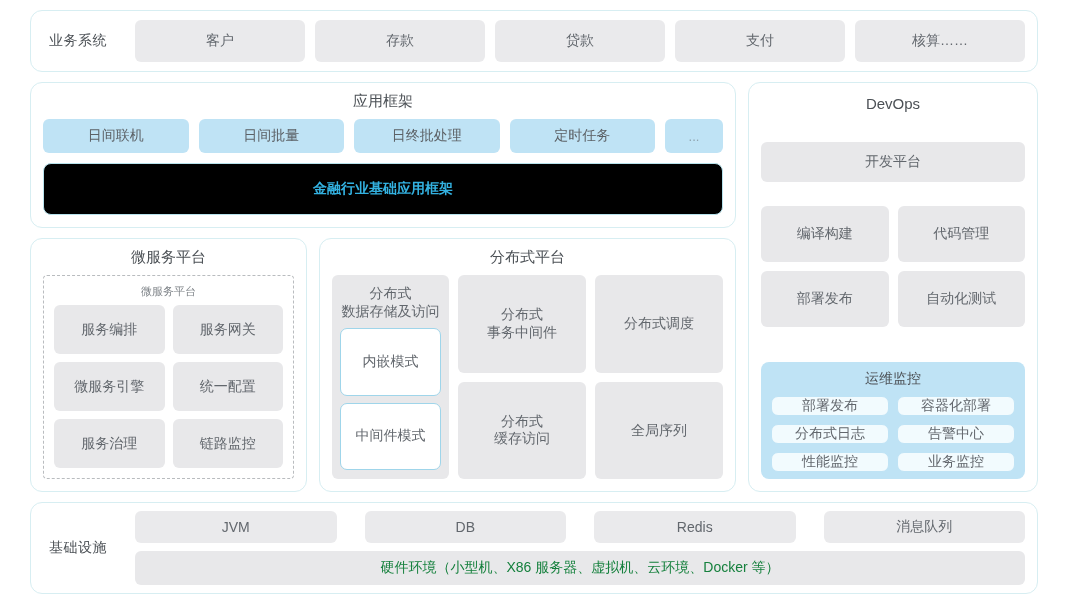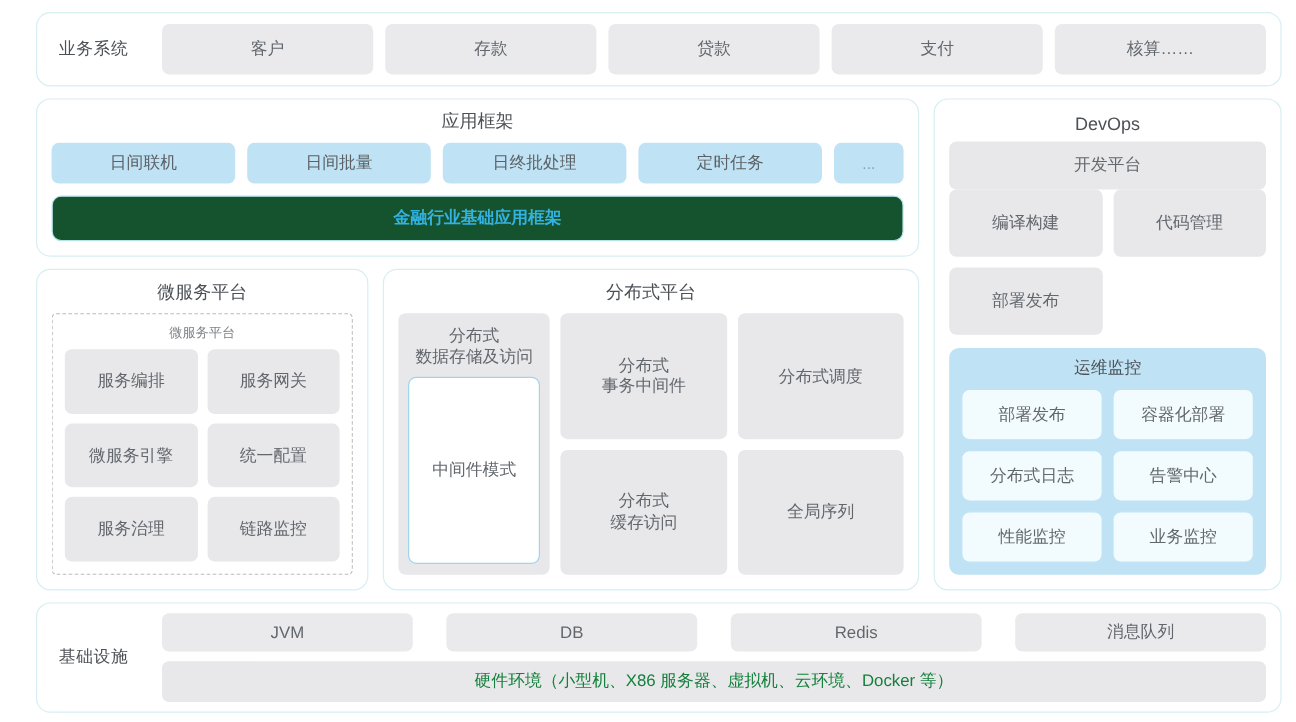--- a/index.html
+++ b/index.html
@@ -10,21 +10,21 @@
     background: #ffffff;
     font-family: "Liberation Sans", "DejaVu Sans", sans-serif;
     color: #5a5f66;
     overflow: hidden;
   }
 
   .page {
     position: relative;
     width: 1080px;
     height: 602px;
-    padding: 10px 12px 8px 30px;
+    padding: 10px 42px 8px 30px;
     display: flex;
     flex-direction: column;
     gap: 10px;
   }
 
   
   .panel {
     background: #ffffff;
     border: 1px solid #d7eef2;
     border-radius: 12px;
@@ -74,21 +74,21 @@
     display: flex;
     flex-direction: column;
     gap: 10px;
     min-width: 0;
   }
   .mid-right {
     flex: 0 0 290px;
     display: flex;
     flex-direction: column;
     padding: 10px 12px 12px 12px;
-    gap: 0;
+    gap: 24px;
   }
 
   .panel-title {
     text-align: center;
     font-size: 15px;
     color: #4c5156;
     padding: 9px 0 8px 0;
   }
 
   
@@ -111,24 +111,24 @@
     justify-content: center;
     font-size: 14px;
     color: #5c6166;
   }
   .chip-blue.ellipsis {
     flex: 0 0 58px;
     color: #8fa3ae;
     font-size: 13px;
   }
   .fw-bar {
-    height: 38px;
+    height: 52px;
     border: 1px solid #b7e2ec;
     border-radius: 8px;
-    background: #14532d;
+    background: #000000;
     display: flex;
     align-items: center;
     justify-content: center;
     font-size: 14px;
     font-weight: bold;
     color: #33b1e0;
   }
 
   
   .lower {
@@ -359,20 +359,21 @@
         <div class="panel dist-panel">
           <div class="panel-title">分布式平台</div>
           <div class="dist-grid">
 
             <div class="dist-storage">
               <div class="dist-storage-title">
                 <span>分布式</span><br>
                 <span>数据存储及访问</span>
               </div>
               <div class="mode-list">
+                <div class="mode-card">内嵌模式</div>
                 <div class="mode-card">中间件模式</div>
               </div>
             </div>
 
             <div class="cell-gray">
               <span>
                 <span>分布式</span><br>
                 <span>事务中间件</span>
               </span>
             </div>
@@ -395,20 +396,21 @@
 
     <div class="panel mid-right">
       <div class="panel-title" style="padding:2px 0 6px 0;">DevOps</div>
 
       <div class="devops-top">开发平台</div>
 
       <div class="devops-grid">
         <div class="cell-gray">编译构建</div>
         <div class="cell-gray">代码管理</div>
         <div class="cell-gray">部署发布</div>
+        <div class="cell-gray">自动化测试</div>
       </div>
 
       <div class="ops-box">
         <div class="ops-title">运维监控</div>
         <div class="ops-grid">
           <div class="ops-cell">部署发布</div>
           <div class="ops-cell">容器化部署</div>
           <div class="ops-cell">分布式日志</div>
           <div class="ops-cell">告警中心</div>
           <div class="ops-cell">性能监控</div>

